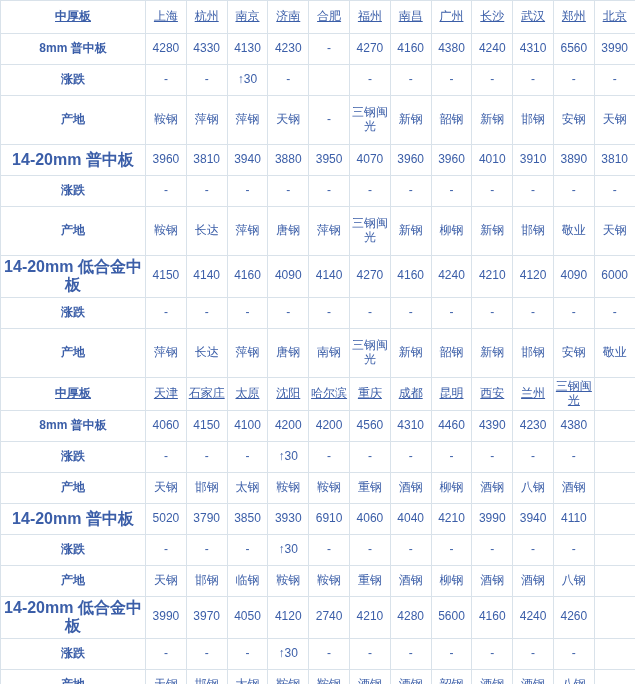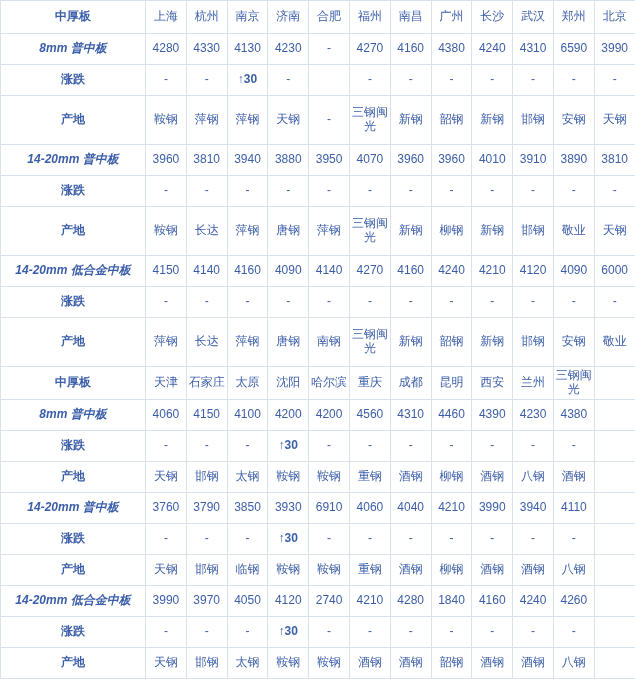--- a/index.html
+++ b/index.html
@@ -29,54 +29,52 @@
     word-break: break-all;
   }
   
   col.c0 { width: 145px; }
   col.cx { width: 40.8px; }
 
   td.rowlabel {
     color: #22303f;
     font-weight: bold;
     font-size: 12.5px;
-    font-style: italic;
   }
   td.rowlabel.small {
-    font-size: 12px;
+    font-size: 16px;
   }
   td.rowlabel-plain {
     color: #22303f;
     font-weight: bold;
     font-size: 12.5px;
   }
   td.header-label {
     color: #e8252b;
     font-weight: bold;
     font-size: 13px;
   }
   td.header-city {
     color: #3b5ea8;
     font-size: 12.5px;
   }
   td.up {
     color: #e8252b;
-    font-weight: bold;
   }
   td.price {
     color: #3b5ea8;
     font-size: 12.5px;
   }
   td.origin {
     color: #3b5ea8;
     font-size: 12px;
   }
   tr.h28 td { height: 26px; }
   tr.h46 td { height: 44px; }
-  tr.h30 td { height: 28px; }
+  tr.h30 td { height: 28px; text-decoration: underline; }
 </style>
 </head>
 <body>
 
 <table class="price-table">
   <colgroup>
     <col class="c0">
       <col class="cx">
       <col class="cx">
       <col class="cx">
@@ -111,21 +109,21 @@
         <td class="price">4280</td>
         <td class="price">4330</td>
         <td class="price">4130</td>
         <td class="price">4230</td>
         <td class="price">-</td>
         <td class="price">4270</td>
         <td class="price">4160</td>
         <td class="price">4380</td>
         <td class="price">4240</td>
         <td class="price">4310</td>
-        <td class="price">6590</td>
+        <td class="price">6560</td>
         <td class="price">3990</td>
       </tr>
       <tr class="h28">
         <td class="rowlabel-plain">涨跌</td>
         <td class="">-</td>
         <td class="">-</td>
         <td class="up">↑30</td>
         <td class="">-</td>
         <td class=""></td>
         <td class="">-</td>
@@ -296,21 +294,21 @@
         <td class="origin">重钢</td>
         <td class="origin">酒钢</td>
         <td class="origin">柳钢</td>
         <td class="origin">酒钢</td>
         <td class="origin">八钢</td>
         <td class="origin">酒钢</td>
         <td class="origin"></td>
       </tr>
       <tr class="h28">
         <td class="rowlabel small">14-20mm 普中板</td>
-        <td class="price">3760</td>
+        <td class="price">5020</td>
         <td class="price">3790</td>
         <td class="price">3850</td>
         <td class="price">3930</td>
         <td class="price">6910</td>
         <td class="price">4060</td>
         <td class="price">4040</td>
         <td class="price">4210</td>
         <td class="price">3990</td>
         <td class="price">3940</td>
         <td class="price">4110</td>
@@ -348,21 +346,21 @@
       </tr>
       <tr class="h28">
         <td class="rowlabel small">14-20mm 低合金中板</td>
         <td class="price">3990</td>
         <td class="price">3970</td>
         <td class="price">4050</td>
         <td class="price">4120</td>
         <td class="price">2740</td>
         <td class="price">4210</td>
         <td class="price">4280</td>
-        <td class="price">1840</td>
+        <td class="price">5600</td>
         <td class="price">4160</td>
         <td class="price">4240</td>
         <td class="price">4260</td>
         <td class="price"></td>
       </tr>
       <tr class="h28">
         <td class="rowlabel-plain">涨跌</td>
         <td class="">-</td>
         <td class="">-</td>
         <td class="">-</td>

